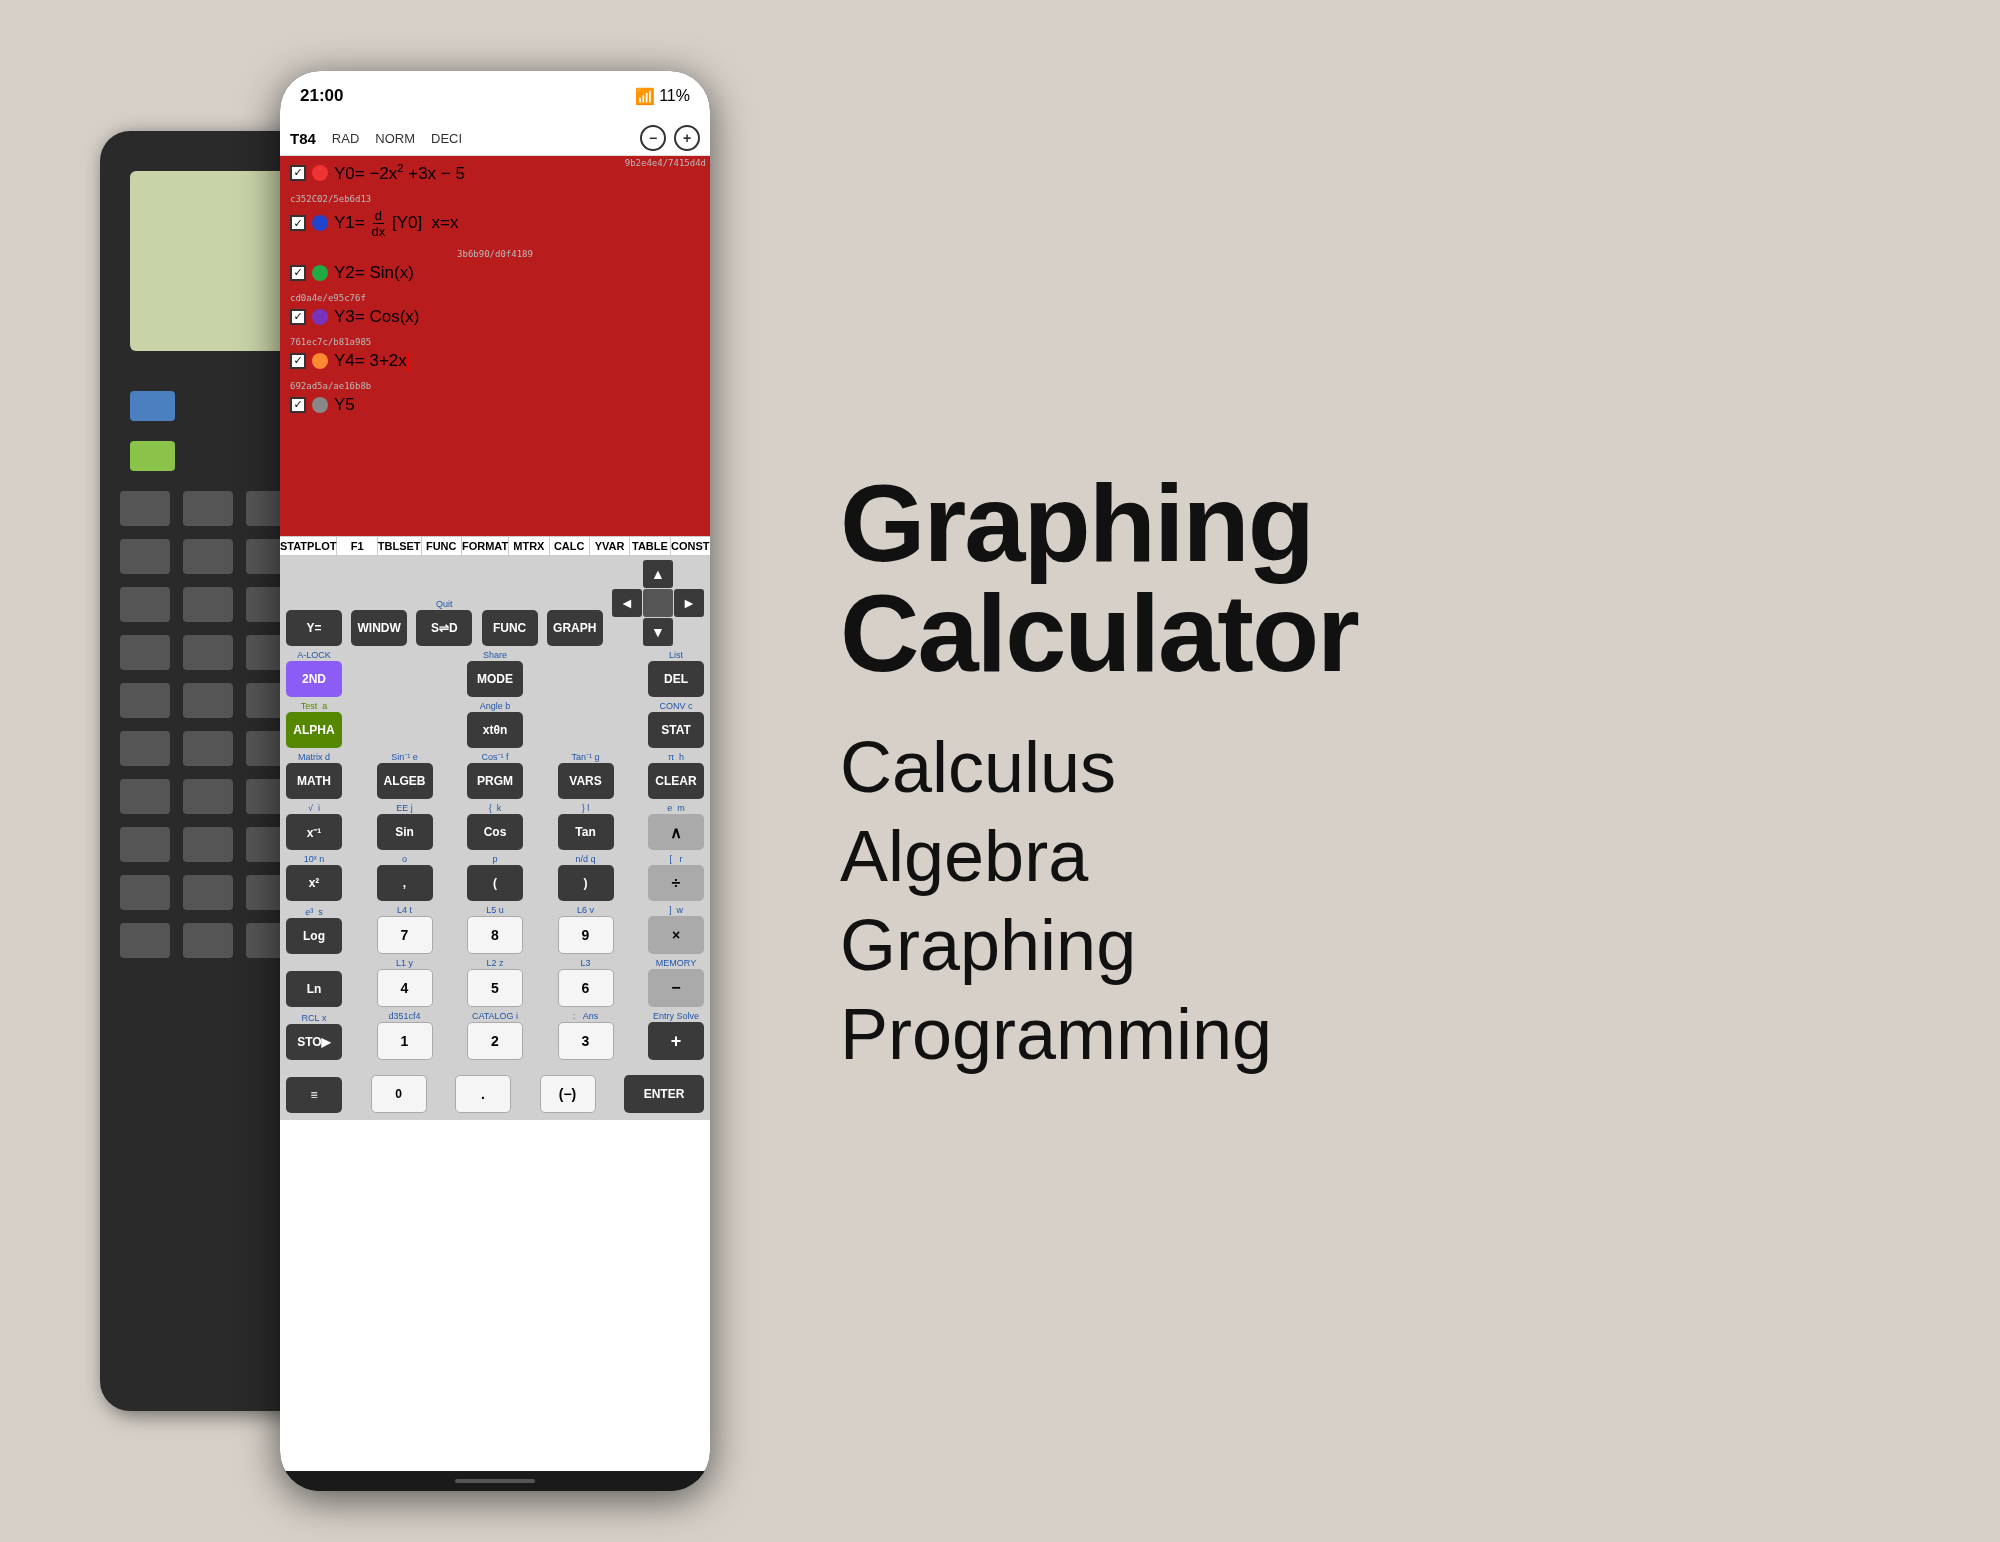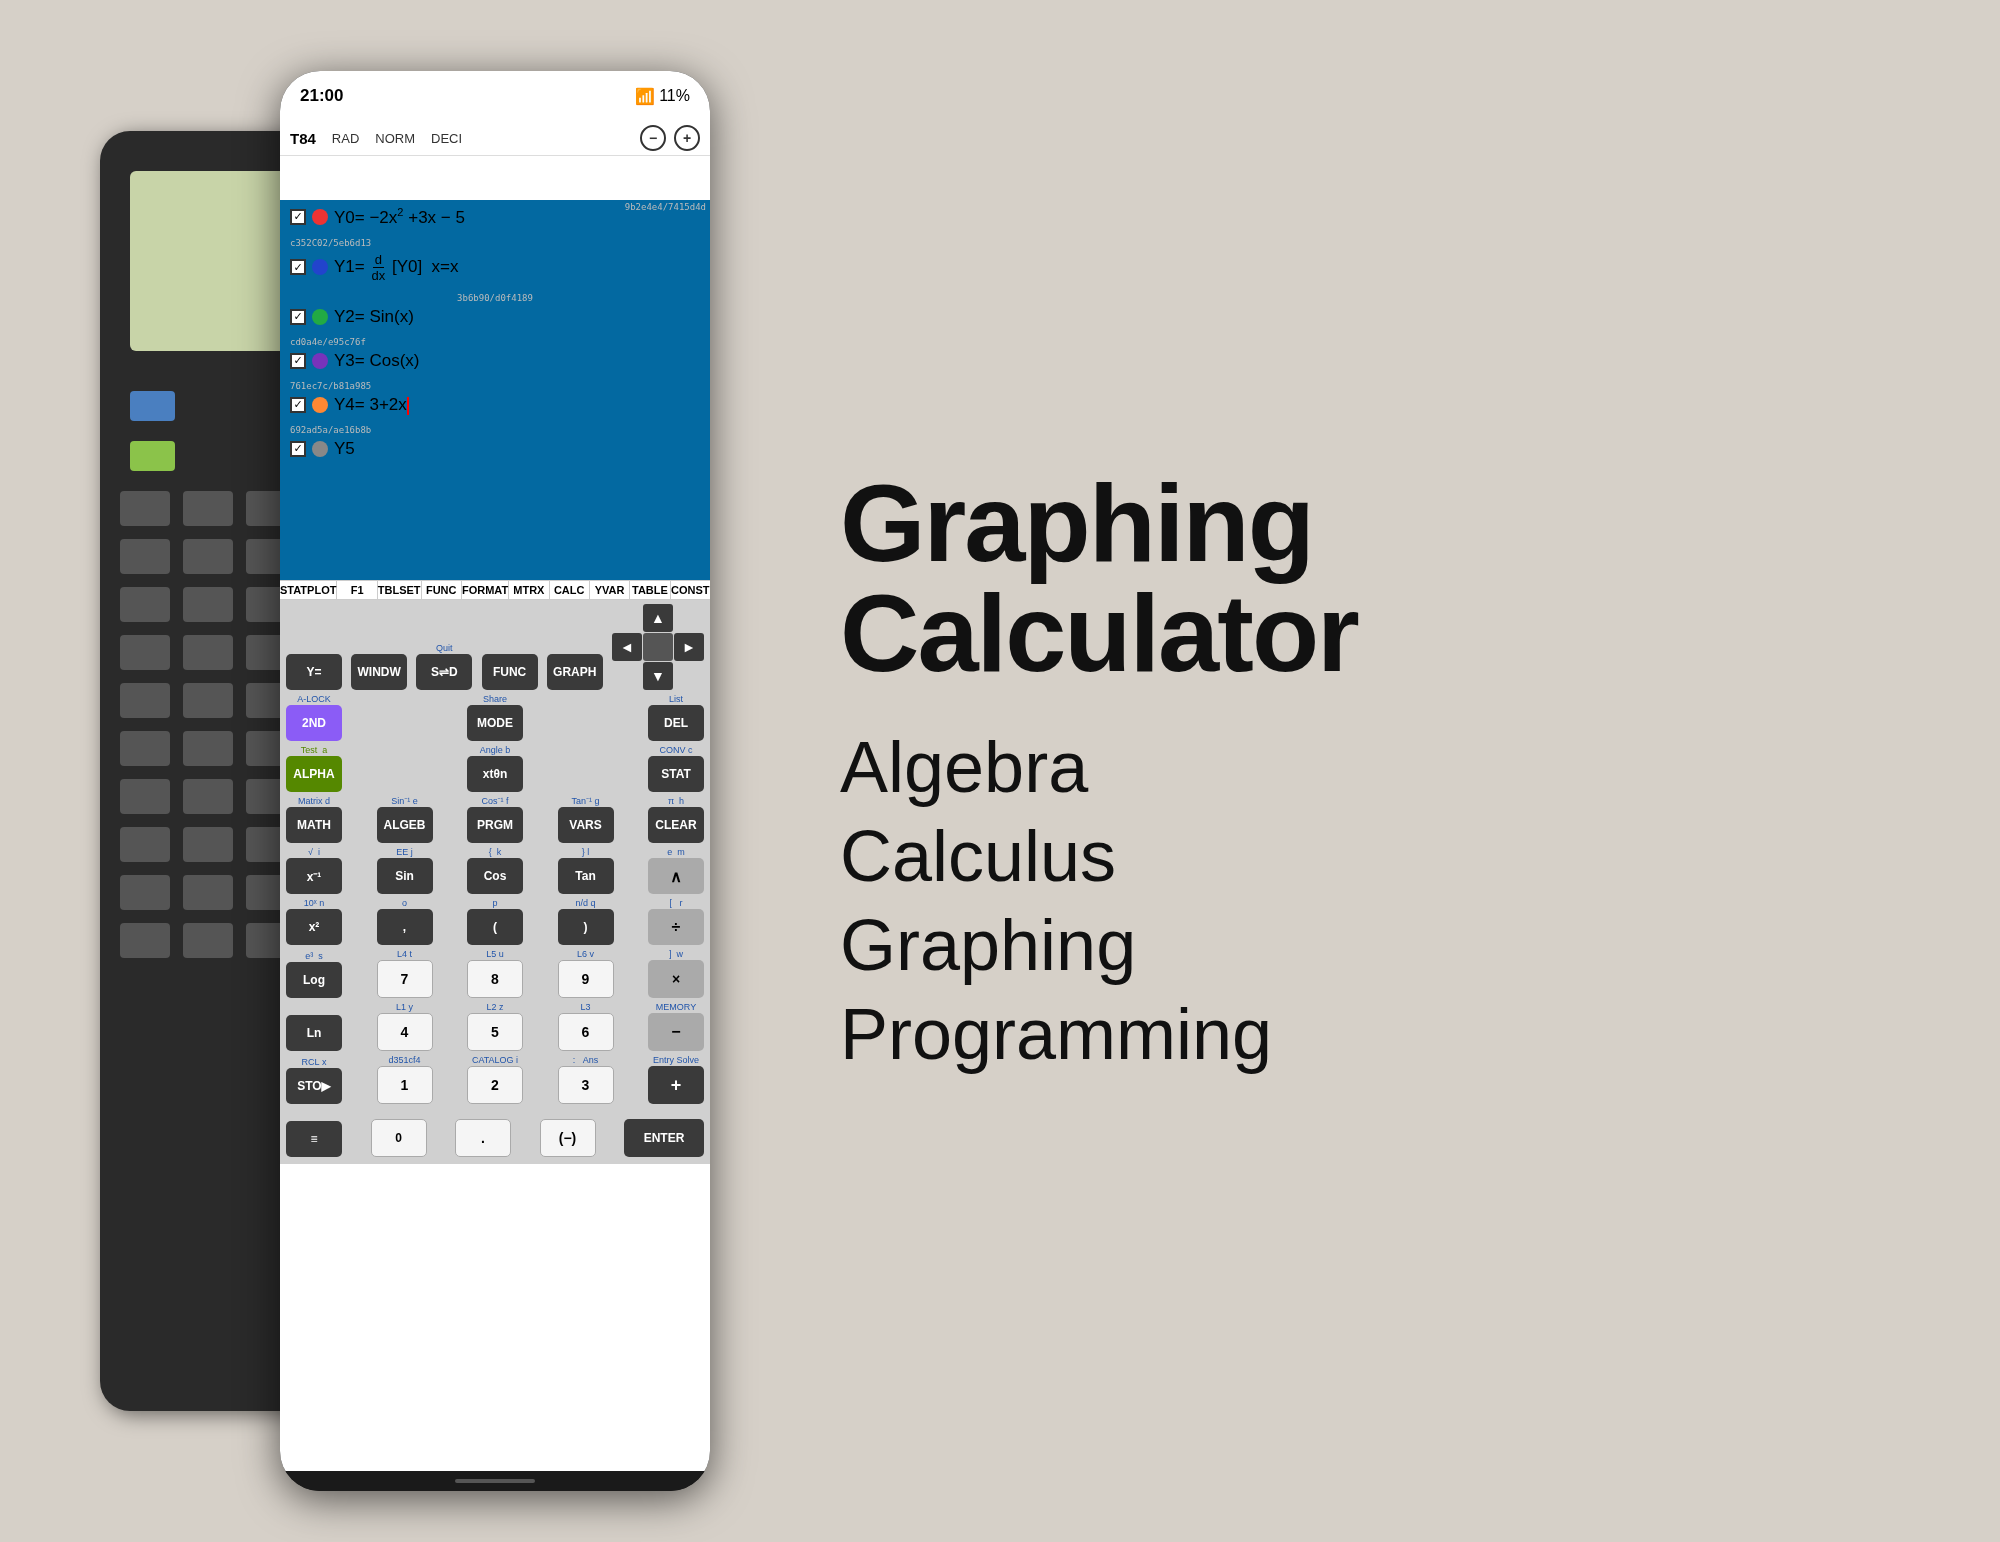--- a/index.html
+++ b/index.html
@@ -169,28 +169,27 @@
       display: flex;
       align-items: center;
       justify-content: center;
       font-size: 14px;
       font-weight: bold;
       color: #333;
     }
 
     
     .y-editor {
-      background: #0369a1;
+      background: #b91c1c;
       flex: 1;
       padding: 6px 10px;
       font-size: 18px;
       overflow: hidden;
       max-height: 380px;
       position: relative;
-      margin-top: 44px;
     }
 
     .y-row {
       display: flex;
       align-items: center;
       gap: 6px;
       margin-bottom: 10px;
       font-size: 17px;
     }
 
@@ -773,20 +772,20 @@
 
   </div>
 
   <div class="right-text">
     <div class="title-block">
       <div class="title-line">Graphing</div>
       <div class="title-line">Calculator</div>
     </div>
 
     <div class="subtitle-list">
+      <div class="subtitle-item">Calculus</div>
       <div class="subtitle-item">Algebra</div>
-      <div class="subtitle-item">Calculus</div>
       <div class="subtitle-item">Graphing</div>
       <div class="subtitle-item">Programming</div>
     </div>
   </div>
 
 </div>
 
 </body></html>

